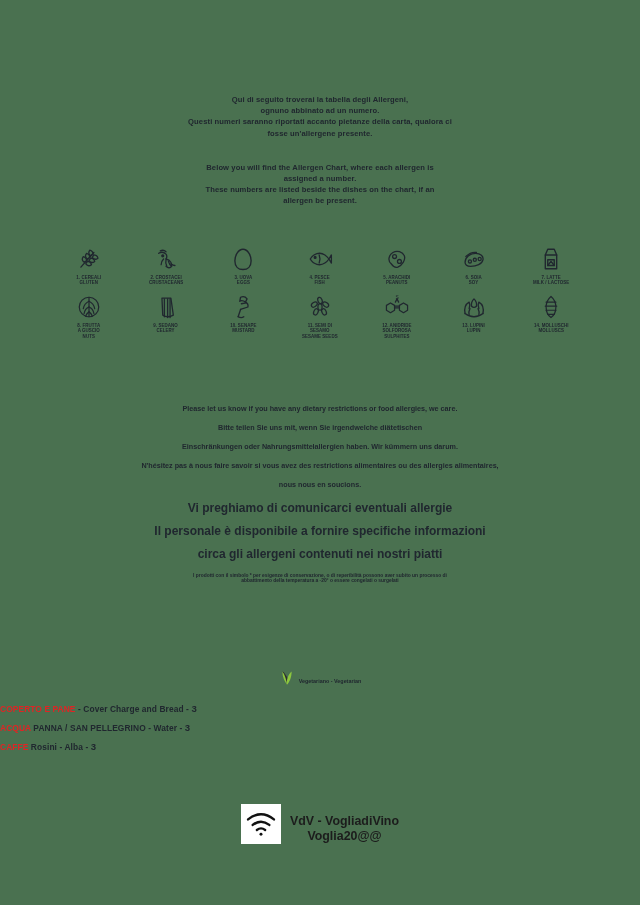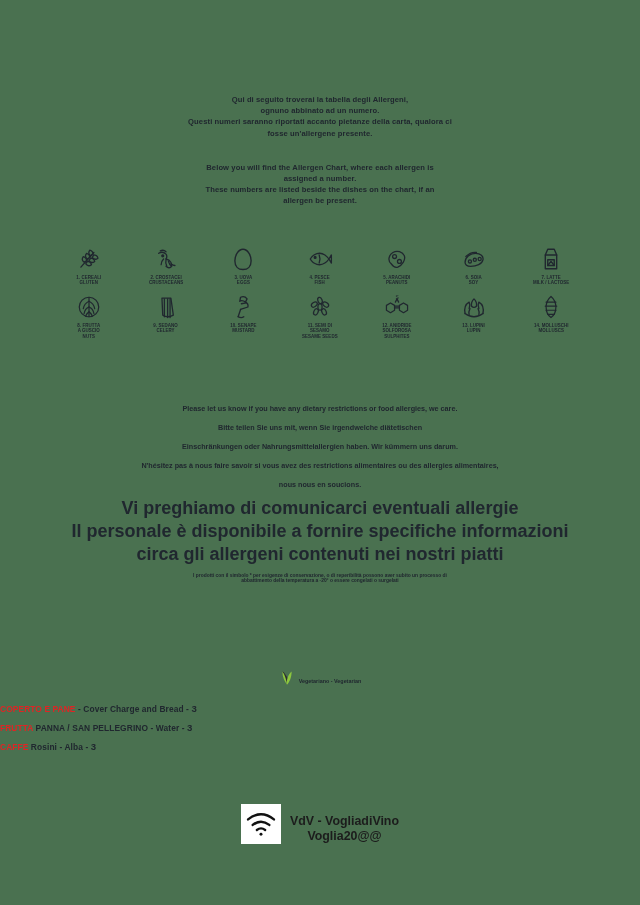--- a/index.html
+++ b/index.html
@@ -100,21 +100,21 @@
   
   .highlight {
     position: absolute;
     top: 500px;
     left: 60px;
     width: 520px;
     text-align: center;
   }
   .highlight p {
     margin: 0 0 6px 0;
-    font-size: 18px;
+    font-size: 12px;
     font-weight: bold;
     line-height: 17px;
     color: #20272f;
   }
 
   
   .frozen-note {
     position: absolute;
     top: 573px;
     left: 60px;
@@ -459,21 +459,21 @@
       </svg>
     </span>
     <span class="veg-label">Vegetariano - Vegetarian</span>
   </div>
 
   <div class="prices">
     <div class="price-line">
       <span class="accent">COPERTO E PANE</span><span> - Cover Charge and Bread - </span><span class="amount">3</span>
     </div>
     <div class="price-line">
-      <span class="accent">FRUTTA</span><span> PANNA / SAN PELLEGRINO - Water  - </span><span class="amount">3</span>
+      <span class="accent">ACQUA</span><span> PANNA / SAN PELLEGRINO - Water  - </span><span class="amount">3</span>
     </div>
     <div class="price-line">
       <span class="accent">CAFFE</span><span> Rosini - Alba - </span><span class="amount">3</span>
     </div>
   </div>
 
   <div class="wifi">
     <div class="wifi-icon-box">
       <svg width="30" height="24" viewBox="0 0 32 26" fill="none" stroke="#111111" stroke-width="2.6" stroke-linecap="round">
         <path d="M2 8 q14-11 28 0"></path>

